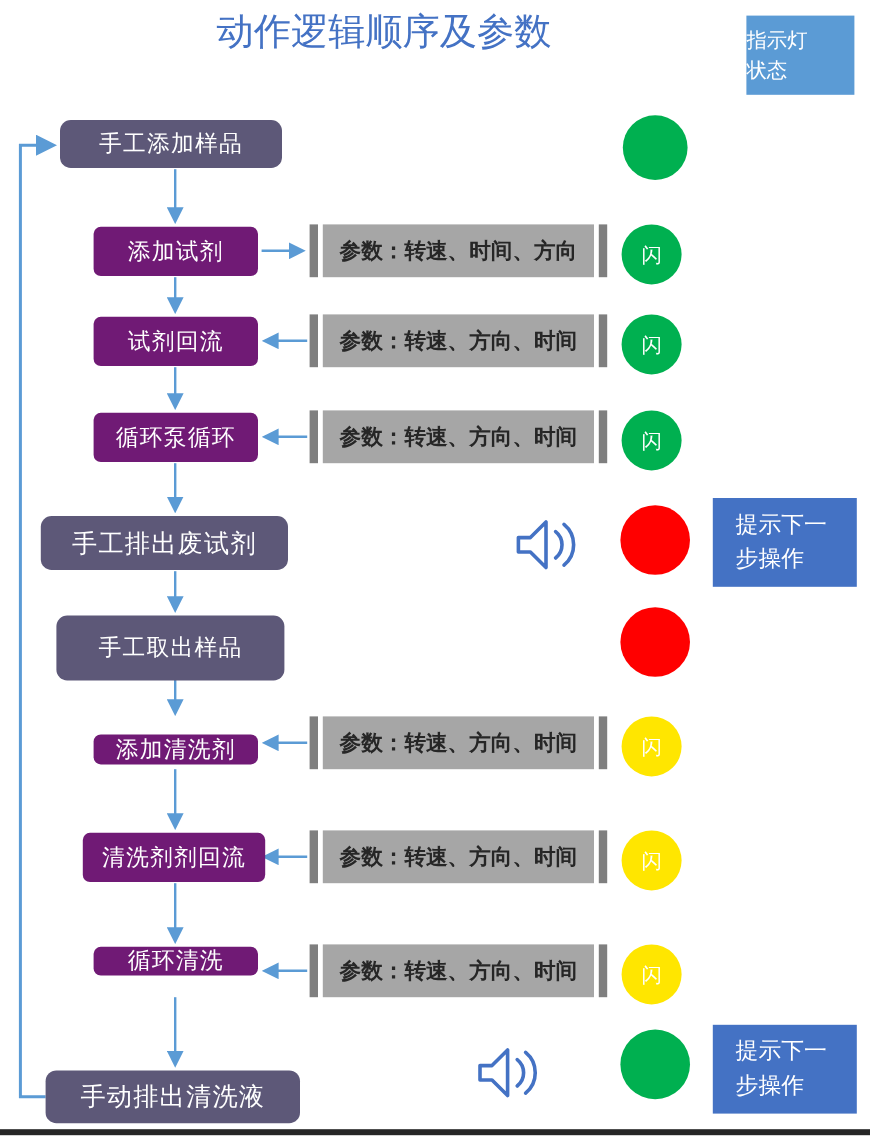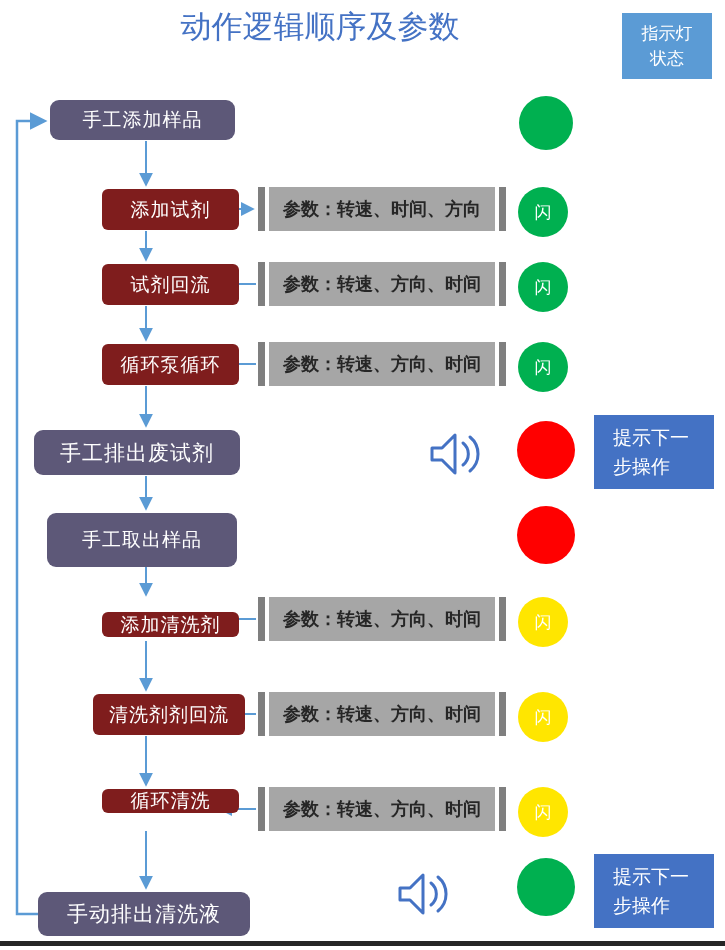--- a/index.html
+++ b/index.html
@@ -1,26 +1,26 @@
 <!DOCTYPE html>
 <html><head>
 <meta charset="utf-8">
 <style>
   html,body{margin:0;padding:0;background:#fff;}
   .canvas{position:relative;width:725px;height:950px;background:#fff;overflow:hidden;
           font-family:"Liberation Sans",sans-serif;}
   .title{position:absolute;left:140px;top:6px;width:360px;text-align:center;
          font-size:31px;color:#4472c4;font-family:"Liberation Serif",serif;}
   .legend{position:absolute;left:622px;top:13px;width:90px;height:66px;background:#5b9bd5;
-          color:#fff;display:flex;flex-direction:column;align-items:center;justify-content:center;
+          color:#fff;display:flex;flex-direction:column;align-items:flex-start;justify-content:center;
           font-size:17px;line-height:1.5;font-family:"Liberation Serif",serif;}
   .step{position:absolute;color:#fff;display:flex;align-items:center;justify-content:center;
         font-size:19px;border-radius:6px;font-family:"Liberation Serif",serif;letter-spacing:1px;}
   .step.dark{background:#5d5878;border-radius:9px;}
-  .step.blue{background:#7f1d1d;margin-left:24px;}
+  .step.blue{background:#701a75;}
   .param{position:absolute;left:258px;width:248px;height:44px;}
   .param .bar{position:absolute;top:0;bottom:0;width:7px;background:#7f7f7f;}
   .param .bar.l{left:0}
   .param .bar.r{right:0}
   .param .body{position:absolute;left:11px;right:11px;top:0;bottom:0;background:#a6a6a6;
                display:flex;align-items:center;justify-content:center;font-size:18px;
                font-weight:bold;color:#262626;font-family:"Liberation Serif",serif;}
   .circle{position:absolute;border-radius:50%;display:flex;align-items:center;
           justify-content:center;color:#fff;font-size:17px;font-family:"Liberation Serif",serif;}
   .note{position:absolute;left:594px;width:120px;height:74px;background:#4472c4;color:#fff;

